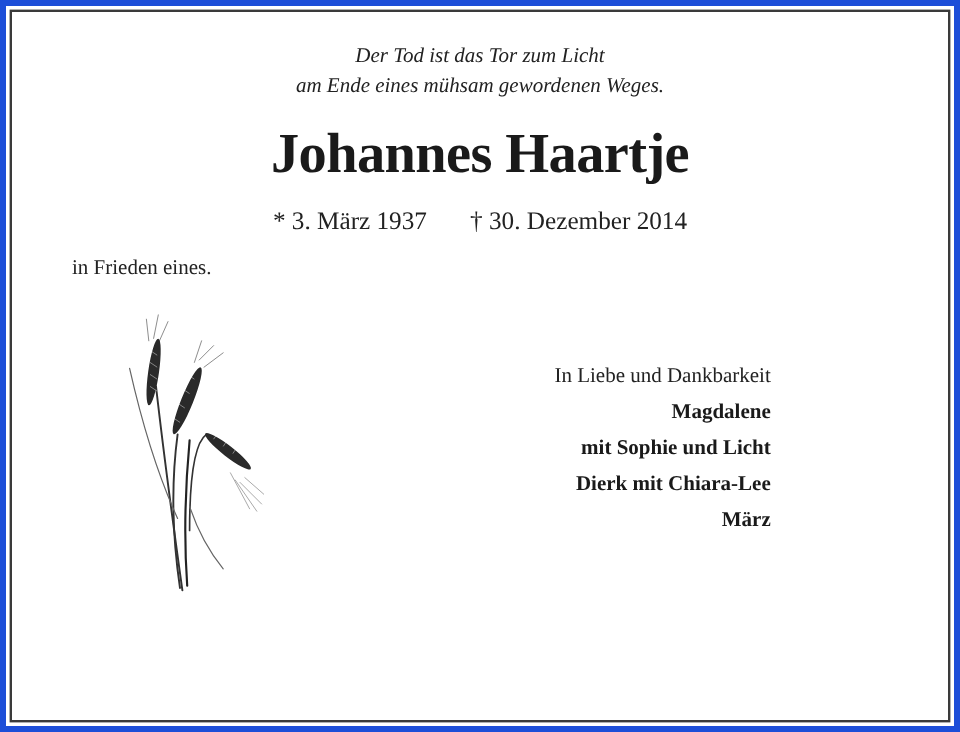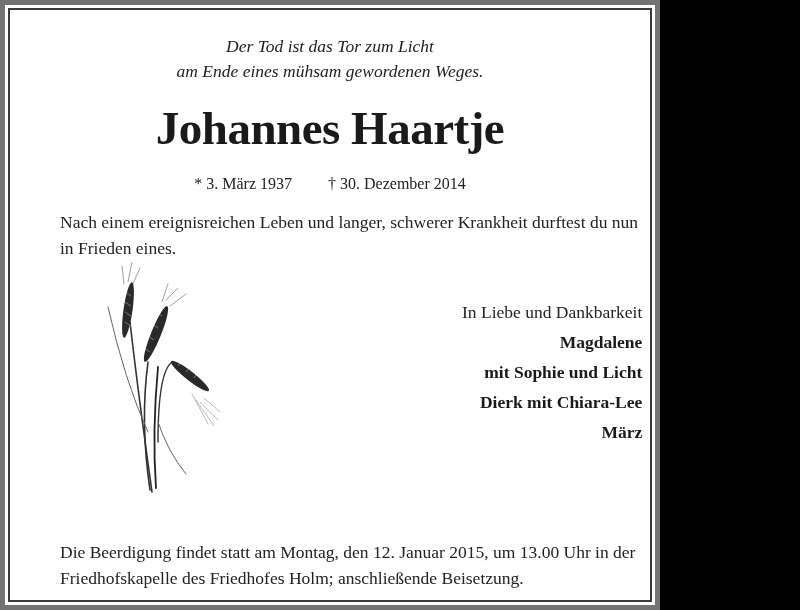--- a/index.html
+++ b/index.html
@@ -1,19 +1,19 @@
 <!DOCTYPE html>
 <html><head>
 <meta charset="utf-8">
 <style>
   html, body { margin: 0; padding: 0; background: #000; }
   body { width: 800px; height: 610px; overflow: hidden; }
   .outer {
-    position: absolute; left: 0; top: 0; width: 660px; height: 610px;
-    background: #737373; box-sizing: border-box;
+    position: absolute; left: 0; top: 0; width: 800px; height: 610px;
+    background: #1d4ed8; box-sizing: border-box;
   }
   .gap {
     position: absolute; left: 5px; top: 5px; right: 5px; bottom: 5px;
     background: #fff;
   }
   .inner {
     position: absolute; left: 8px; top: 8px; right: 8px; bottom: 8px;
     border: 2px solid #3a3a3a; background: #fff; box-sizing: border-box;
   }
   .serif { font-family: "Liberation Serif", "DejaVu Serif", serif; color: #1e1e1e; }
@@ -21,21 +21,21 @@
     position: absolute; left: 0; right: 0; top: 24px; text-align: center;
     font-style: italic; font-size: 17.5px; line-height: 25px; color: #222;
   }
   .name {
     position: absolute; left: 0; right: 0; top: 88px; text-align: center;
     font-size: 47px; font-weight: bold; letter-spacing: -0.5px; color: #1a1a1a;
     line-height: 60px;
   }
   .dates {
     position: absolute; left: 0; right: 0; top: 162px; text-align: center;
-    font-size: 16px; line-height: 24px; color: #222;
+    font-size: 21px; line-height: 24px; color: #222;
   }
   .dates span { display: inline-block; }
   .dates .sep { width: 36px; }
   .intro {
     position: absolute; left: 50px; width: 710px; top: 199px;
     font-size: 17.5px; line-height: 26px; color: #222;
   }
   .wheat { position: absolute; left: 90px; top: 252px; width: 120px; height: 232px; }
   .family {
     position: absolute; left: 452px; top: 287px; font-size: 17.5px; line-height: 30px; color: #222; text-align: right;
@@ -62,21 +62,20 @@
       <div>am Ende eines mühsam gewordenen Weges.</div>
     </div>
 
     <div class="name">Johannes Haartje</div>
 
     <div class="dates">
       <span>* 3. März 1937</span><span class="sep"></span><span>† 30. Dezember 2014</span>
     </div>
 
     <div class="intro">
-      <div>Nach einem ereignisreichen Leben und langer, schwerer Krankheit durftest du nun</div>
       <div>in Frieden eines.</div>
     </div>
 
     <svg class="wheat" viewBox="0 0 120 232" xmlns="http://www.w3.org/2000/svg">
       <g fill="none" stroke="#555" stroke-width="1.2" stroke-linecap="round">
 
         <path d="M30 60 Q38 130 52 230" stroke="#333" stroke-width="1.6"></path>
         <path d="M48 100 Q40 160 50 228" stroke="#333" stroke-width="1.6"></path>
         <path d="M58 105 Q52 170 56 226" stroke="#222" stroke-width="1.8"></path>
         <path d="M72 100 Q58 110 58 180" stroke="#333" stroke-width="1.4"></path>
@@ -113,19 +112,15 @@
 
     <div class="family">
       <div class="lead">In Liebe und Dankbarkeit</div>
       <div class="member">Magdalene</div>
       <div class="member">mit Sophie und Licht</div>
       <div class="member">Dierk mit Chiara-Lee</div>
       <div class="member">März</div>
     </div>
 
 
-    <div class="funeral">
-      <div>Die Beerdigung findet statt am Montag, den 12. Januar 2015, um 13.00 Uhr in der</div>
-      <div>Friedhofskapelle des Friedhofes Holm; anschließende Beisetzung.</div>
-    </div>
 
   </div>
 </div>
 
 </body></html>

